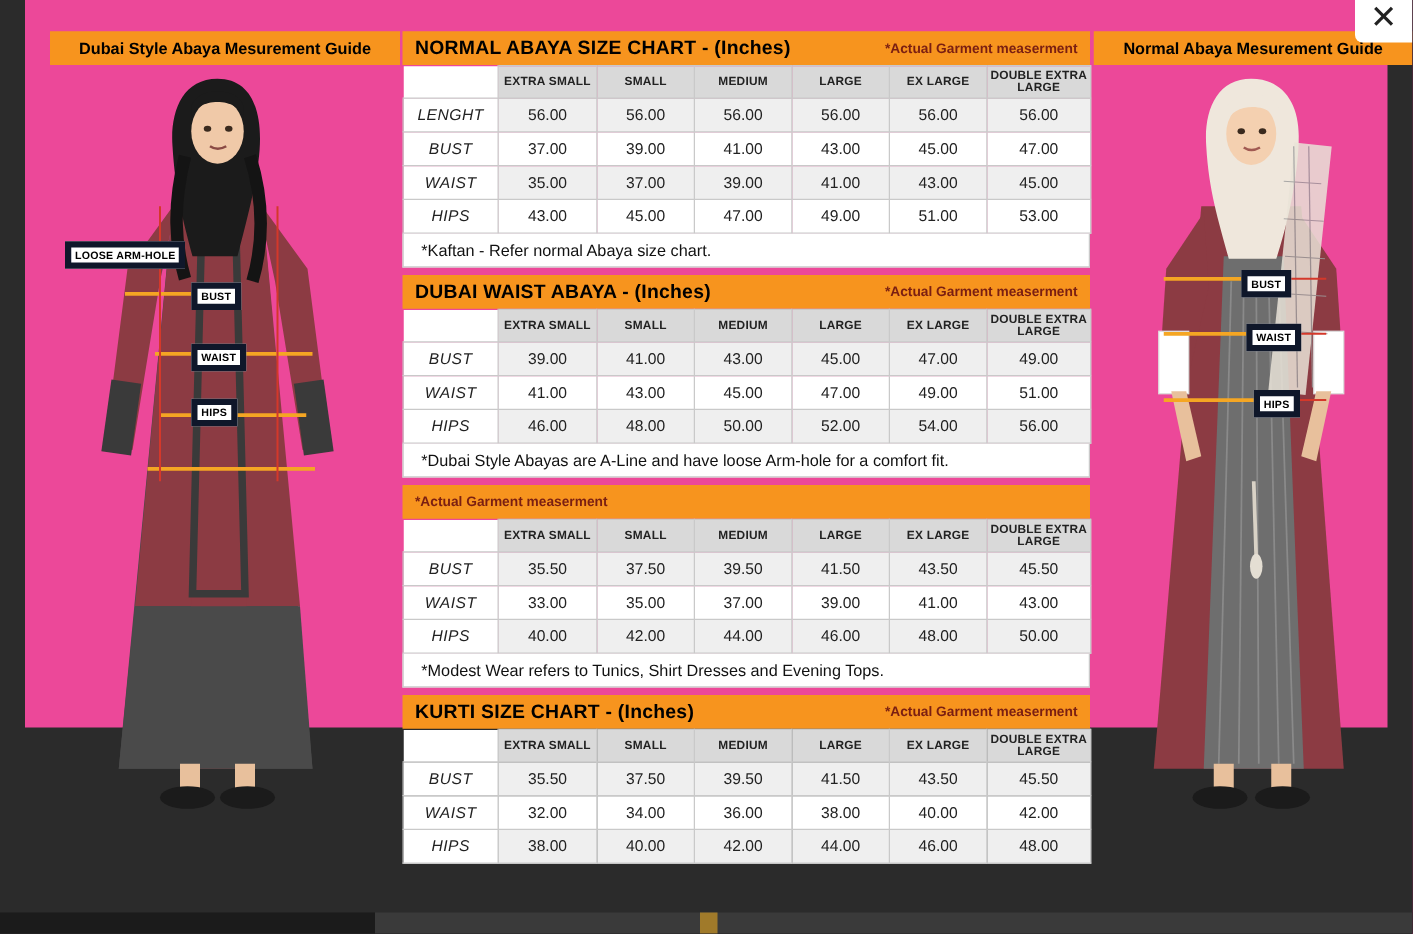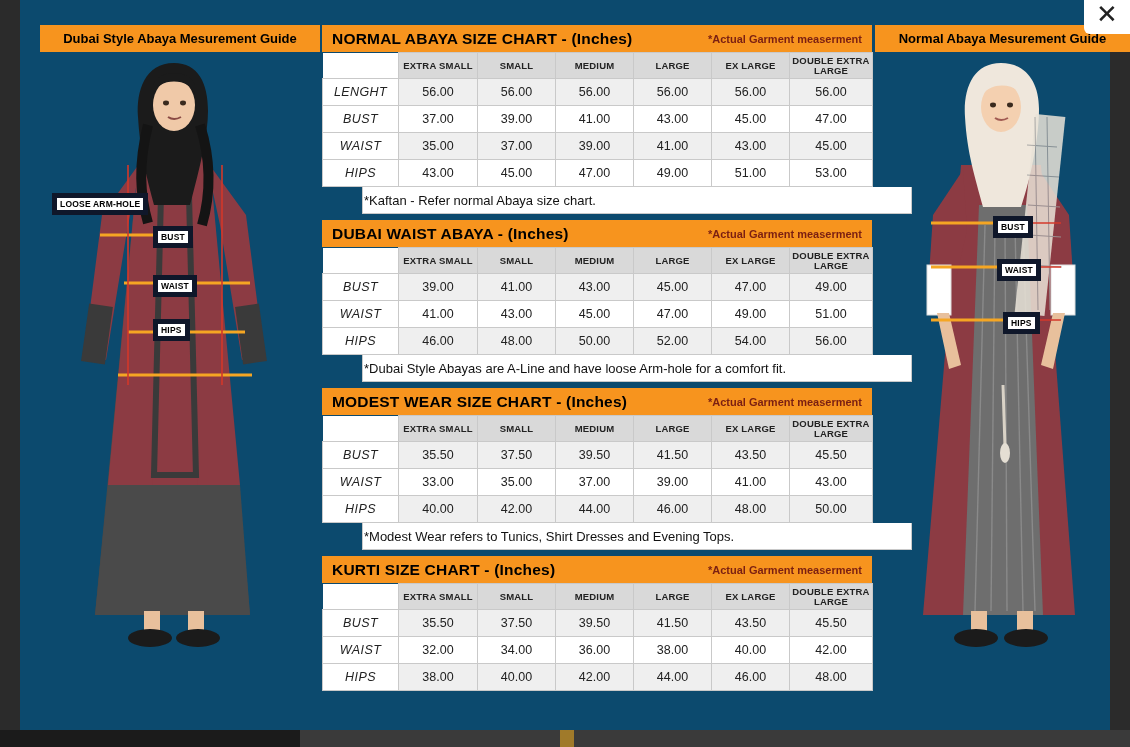--- a/index.html
+++ b/index.html
@@ -12,22 +12,22 @@
     position: relative;
     width: 1130px;
     height: 747px;
     background: #2b2b2b;
     overflow: hidden;
   }
   
   #sheet {
     position: absolute;
     left: 20px; top: 0;
-    width: 1090px; height: 730px;
-    background: #0c4a6e;
+    width: 1090px; height: 582px;
+    background: #ec4899;
   }
   #closebar {
     position: absolute;
     right: 0; top: 0;
     width: 46px; height: 34px;
     background: #ffffff;
     border-bottom-left-radius: 6px;
     display: flex; align-items: center; justify-content: center;
     z-index: 50;
   }
@@ -100,25 +100,24 @@
   table.sz tbody tr:nth-child(odd) td { background: #efefef; }
   table.sz tbody tr:nth-child(even) td { background: #ffffff; }
   table.sz tbody tr td:first-child { background: #ffffff !important; font-style: italic; }
   .footnote {
     border: 1px solid #c9c9c9;
     border-top: none;
     width: 550px;
     height: 27px;
     display: flex;
     align-items: center;
-    padding-left: 1px;
+    padding-left: 14px;
     font-size: 13px;
     color: #111;
     background: #fff;
-    margin-left: 40px;
   }
   .gap { height: 6px; }
 
   
   .figure-wrap { position: absolute; }
   .fig-label {
     position: absolute;
     background: #ffffff;
     border: 5px solid #0f172a;
     font-size: 8.5px;
@@ -368,21 +367,20 @@
             <td>54.00</td>
             <td>56.00</td>
           </tr>
         </tbody>
       </table>
       <div class="footnote">*Dubai Style Abayas are A-Line and have loose Arm-hole for a comfort fit.</div>
 
       <div class="gap"></div>
 
       <div class="orange-bar">
-        <span class="title">MODEST WEAR SIZE CHART - (Inches)</span>
         <span class="note">*Actual Garment measerment</span>
       </div>
       <table class="sz">
         <thead>
           <tr>
             <th class="blank" style="width:76px"></th>
             <th style="width:79px">EXTRA SMALL</th>
             <th style="width:78px">SMALL</th>
             <th style="width:78px">MEDIUM</th>
             <th style="width:78px">LARGE</th>

